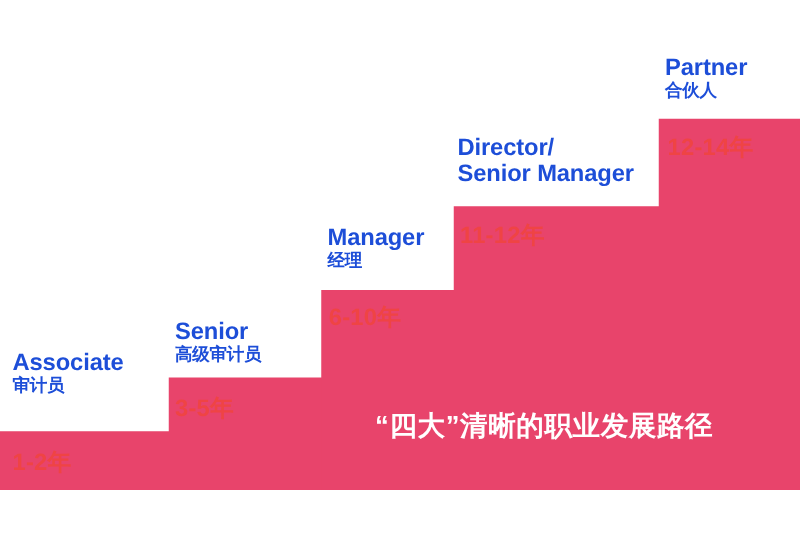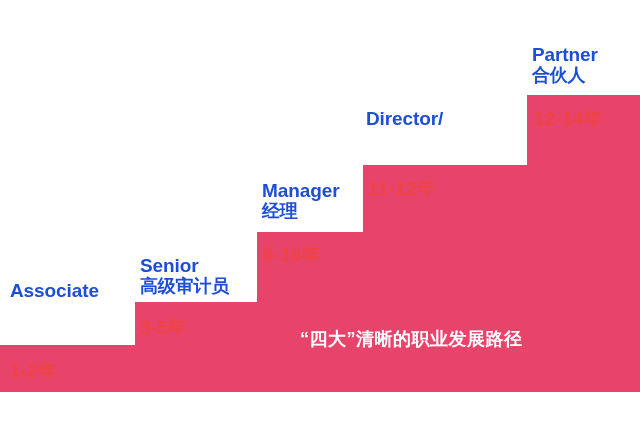--- a/index.html
+++ b/index.html
@@ -44,62 +44,64 @@
     white-space: nowrap;
     line-height: 1.12;
   }
   .step-title .en {
     display: block;
     font-size: 19px;
     letter-spacing: -0.1px;
   }
   .step-title .cn {
     display: block;
-    font-size: 18px;
+    font-size: 14px;
     letter-spacing: -0.2px;
   }
 
   
   .caption {
     position: absolute;
     color: #ffffff;
     font-weight: bold;
-    font-size: 18px;
+    font-size: 22px;
     letter-spacing: 0.5px;
     white-space: nowrap;
     line-height: 1;
   }
 </style>
 </head>
 <body>
 
 <div id="stage">
 
   <div class="step-block" style="left:0px;  top:345px; width:136px; height:47px;"></div>
   <div class="step-block" style="left:135px; top:302px; width:123px; height:90px;"></div>
   <div class="step-block" style="left:257px; top:232px; width:107px; height:160px;"></div>
   <div class="step-block" style="left:363px; top:165px; width:165px; height:227px;"></div>
   <div class="step-block" style="left:527px; top:95px;  width:113px; height:297px;"></div>
 
   <div class="step-title" style="left:10px; top:280px;">
     <span class="en">Associate</span>
+    <span class="cn">审计员</span>
   </div>
 
   <div class="step-title" style="left:140px; top:255px;">
     <span class="en">Senior</span>
     <span class="cn">高级审计员</span>
   </div>
 
   <div class="step-title" style="left:262px; top:180px;">
     <span class="en">Manager</span>
     <span class="cn">经理</span>
   </div>
 
   <div class="step-title" style="left:366px; top:92px;margin-top:16px;">
     <span class="en">Director/</span>
+    <span class="en">Senior Manager</span>
   </div>
 
   <div class="step-title" style="left:532px; top:44px;">
     <span class="en">Partner</span>
     <span class="cn">合伙人</span>
   </div>
 
   <div class="step-duration" style="left:10px; top:361px;">1-2年</div>
   <div class="step-duration" style="left:140px; top:318px;">3-5年</div>
   <div class="step-duration" style="left:263px; top:245px;">6-10年</div>

